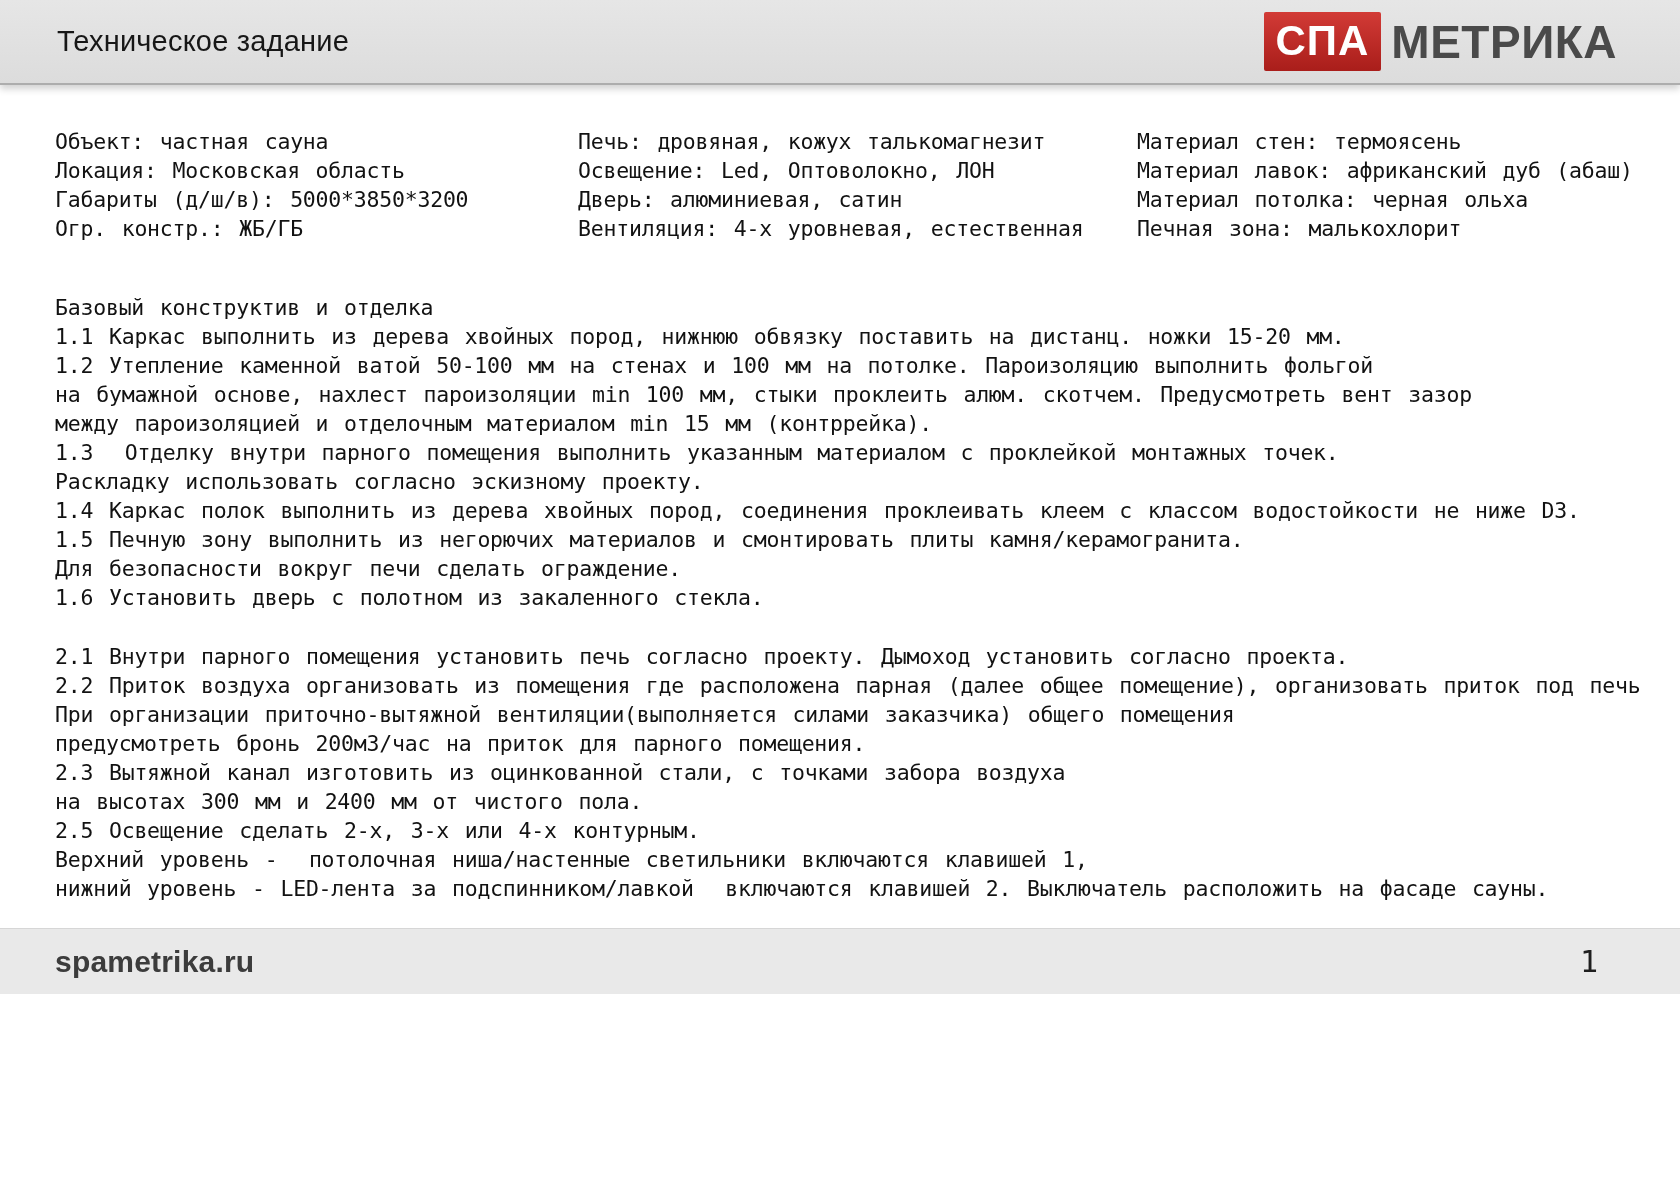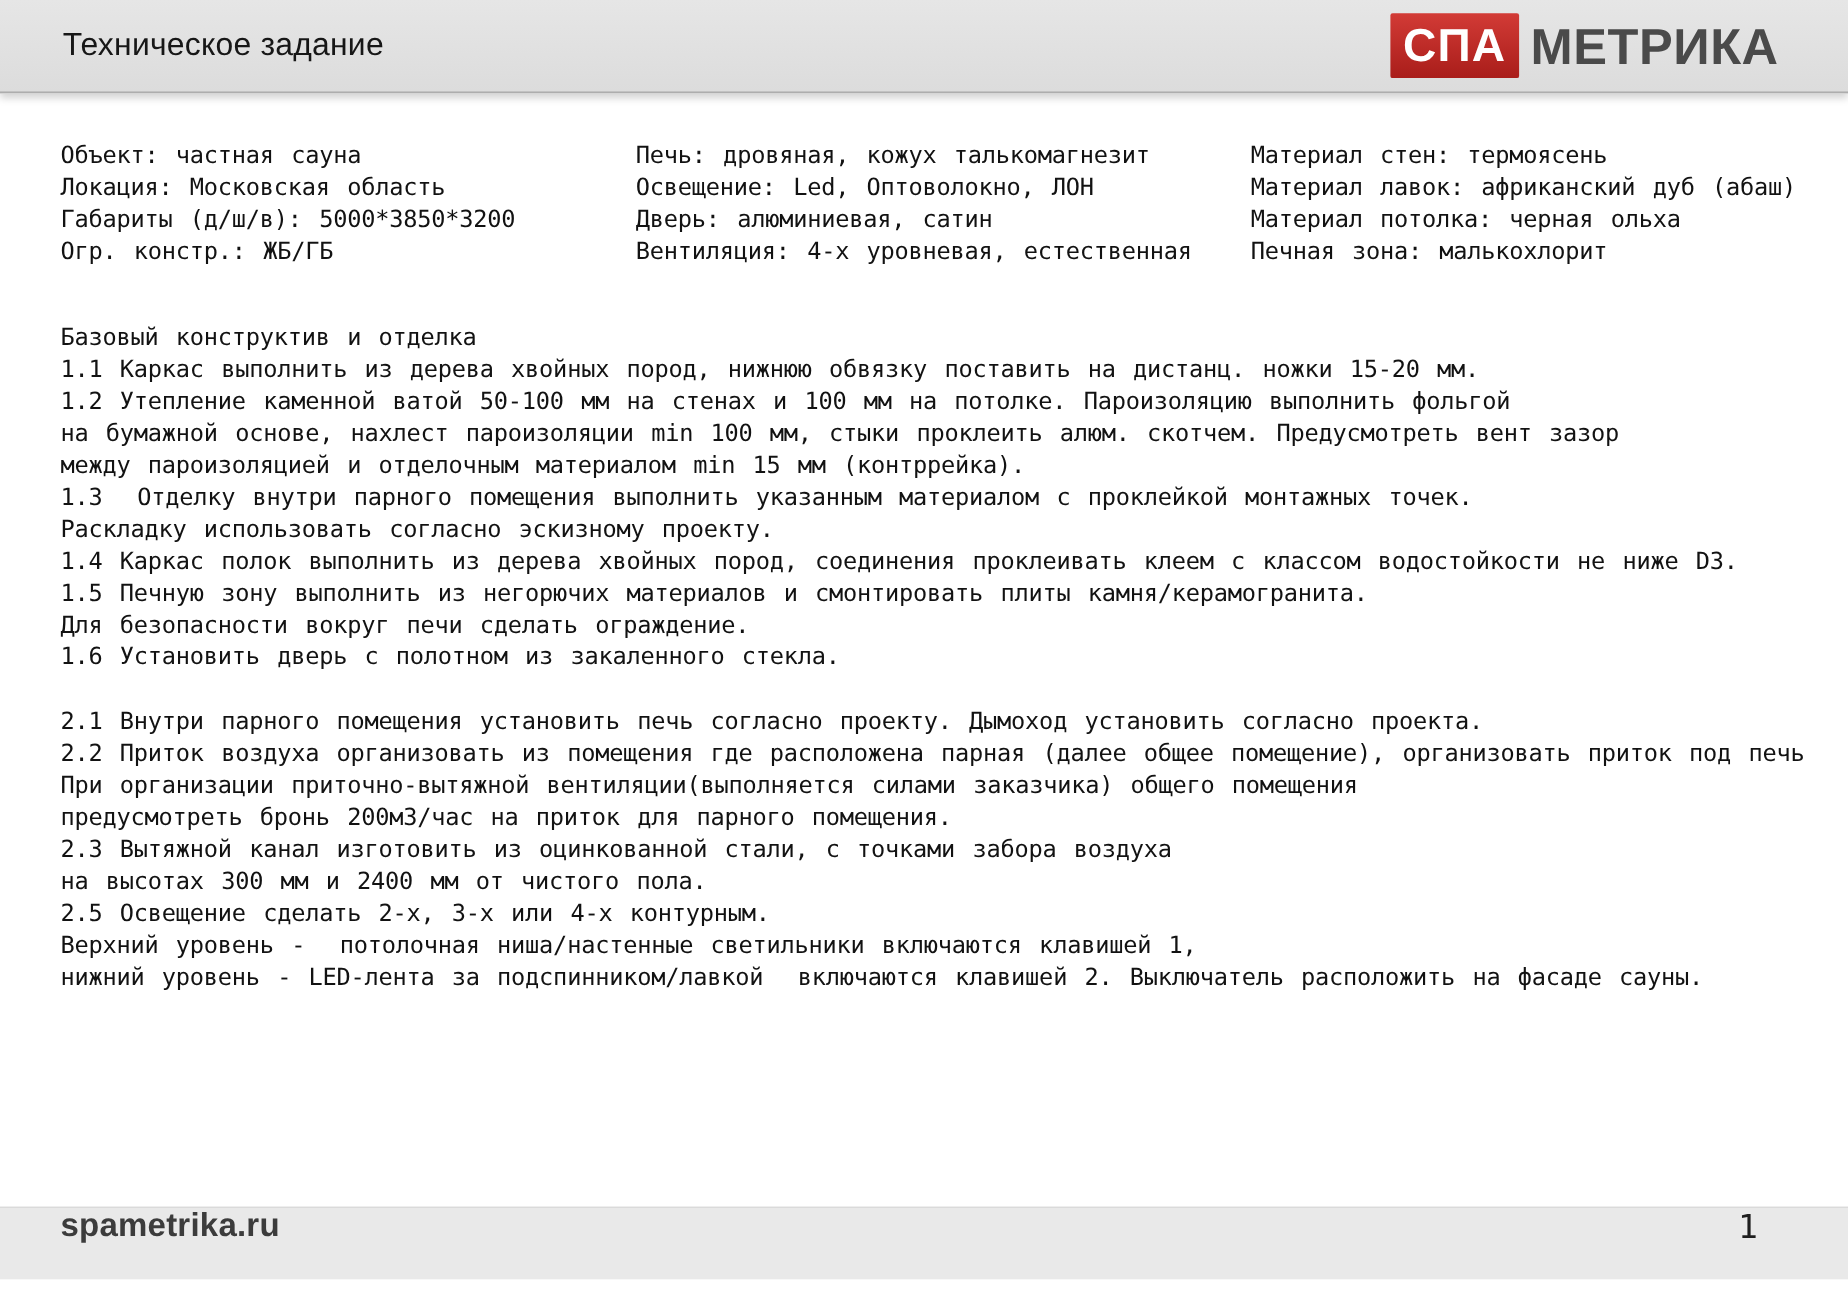--- a/index.html
+++ b/index.html
@@ -3,21 +3,21 @@
 <meta charset="utf-8">
 <style>
   * { margin: 0; padding: 0; box-sizing: border-box; }
   html, body { width: 1680px; height: 1188px; overflow: hidden; }
   body {
     font-family: "Liberation Sans", sans-serif;
     background: #ffffff;
     position: relative;
     color: #1b1b1b;
   }
-  .page { width: 1680px; height: 1163px; position: relative; background: #fff; }
+  .page { width: 1680px; height: 994px; position: relative; background: #fff; }
 
   
   .header {
     height: 85px;
     background: linear-gradient(#e6e6e6, #dcdcdc);
     border-bottom: 2px solid #adadad;
     box-shadow: 0 4px 7px rgba(0,0,0,0.18);
     display: flex;
     align-items: center;
     justify-content: space-between;
@@ -76,21 +76,21 @@
 
   
   .footer {
     position: absolute;
     left: 0; bottom: 0;
     width: 100%;
     height: 66px;
     background: #e9e9e9;
     border-top: 1px solid #d6d6d6;
     display: flex;
-    align-items: flex-start;
+    align-items: center;
     justify-content: space-between;
     padding: 0 82px 0 55px;
   }
   .footer-site {
     font-size: 30px;
     font-weight: 600;
     color: #3c3c3c;
     letter-spacing: 0.2px;
   }
   .footer-page {

